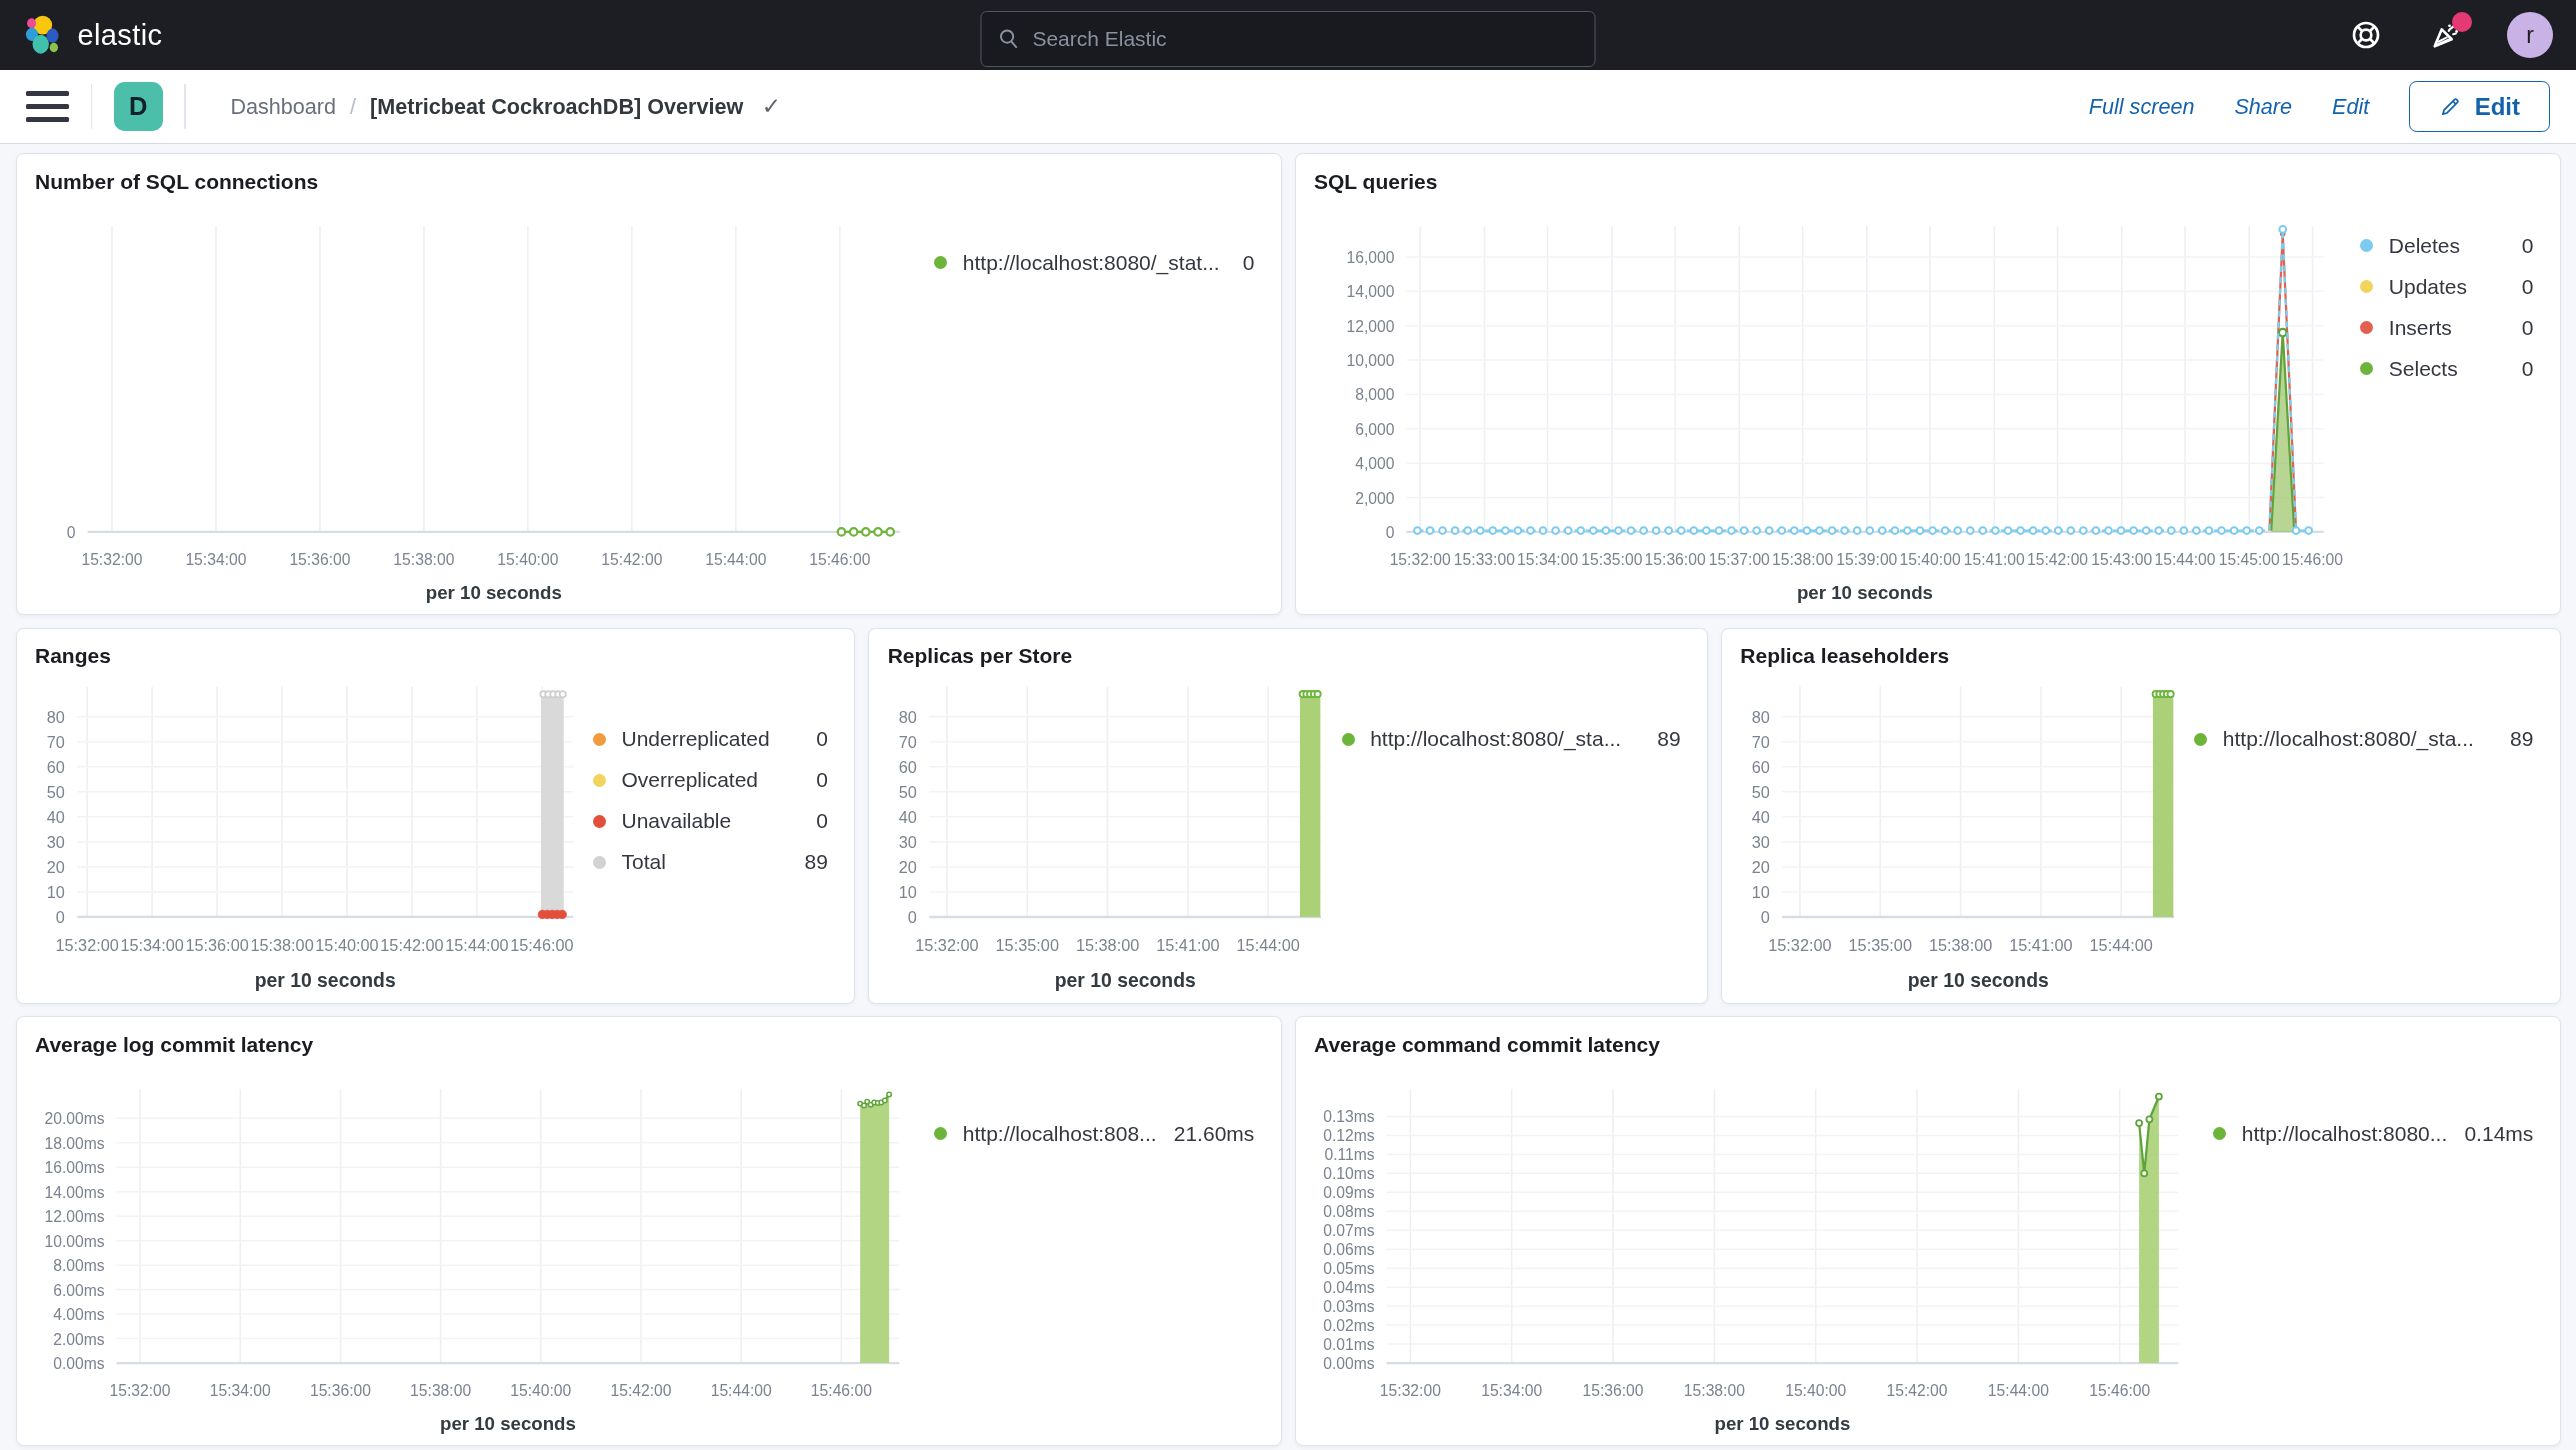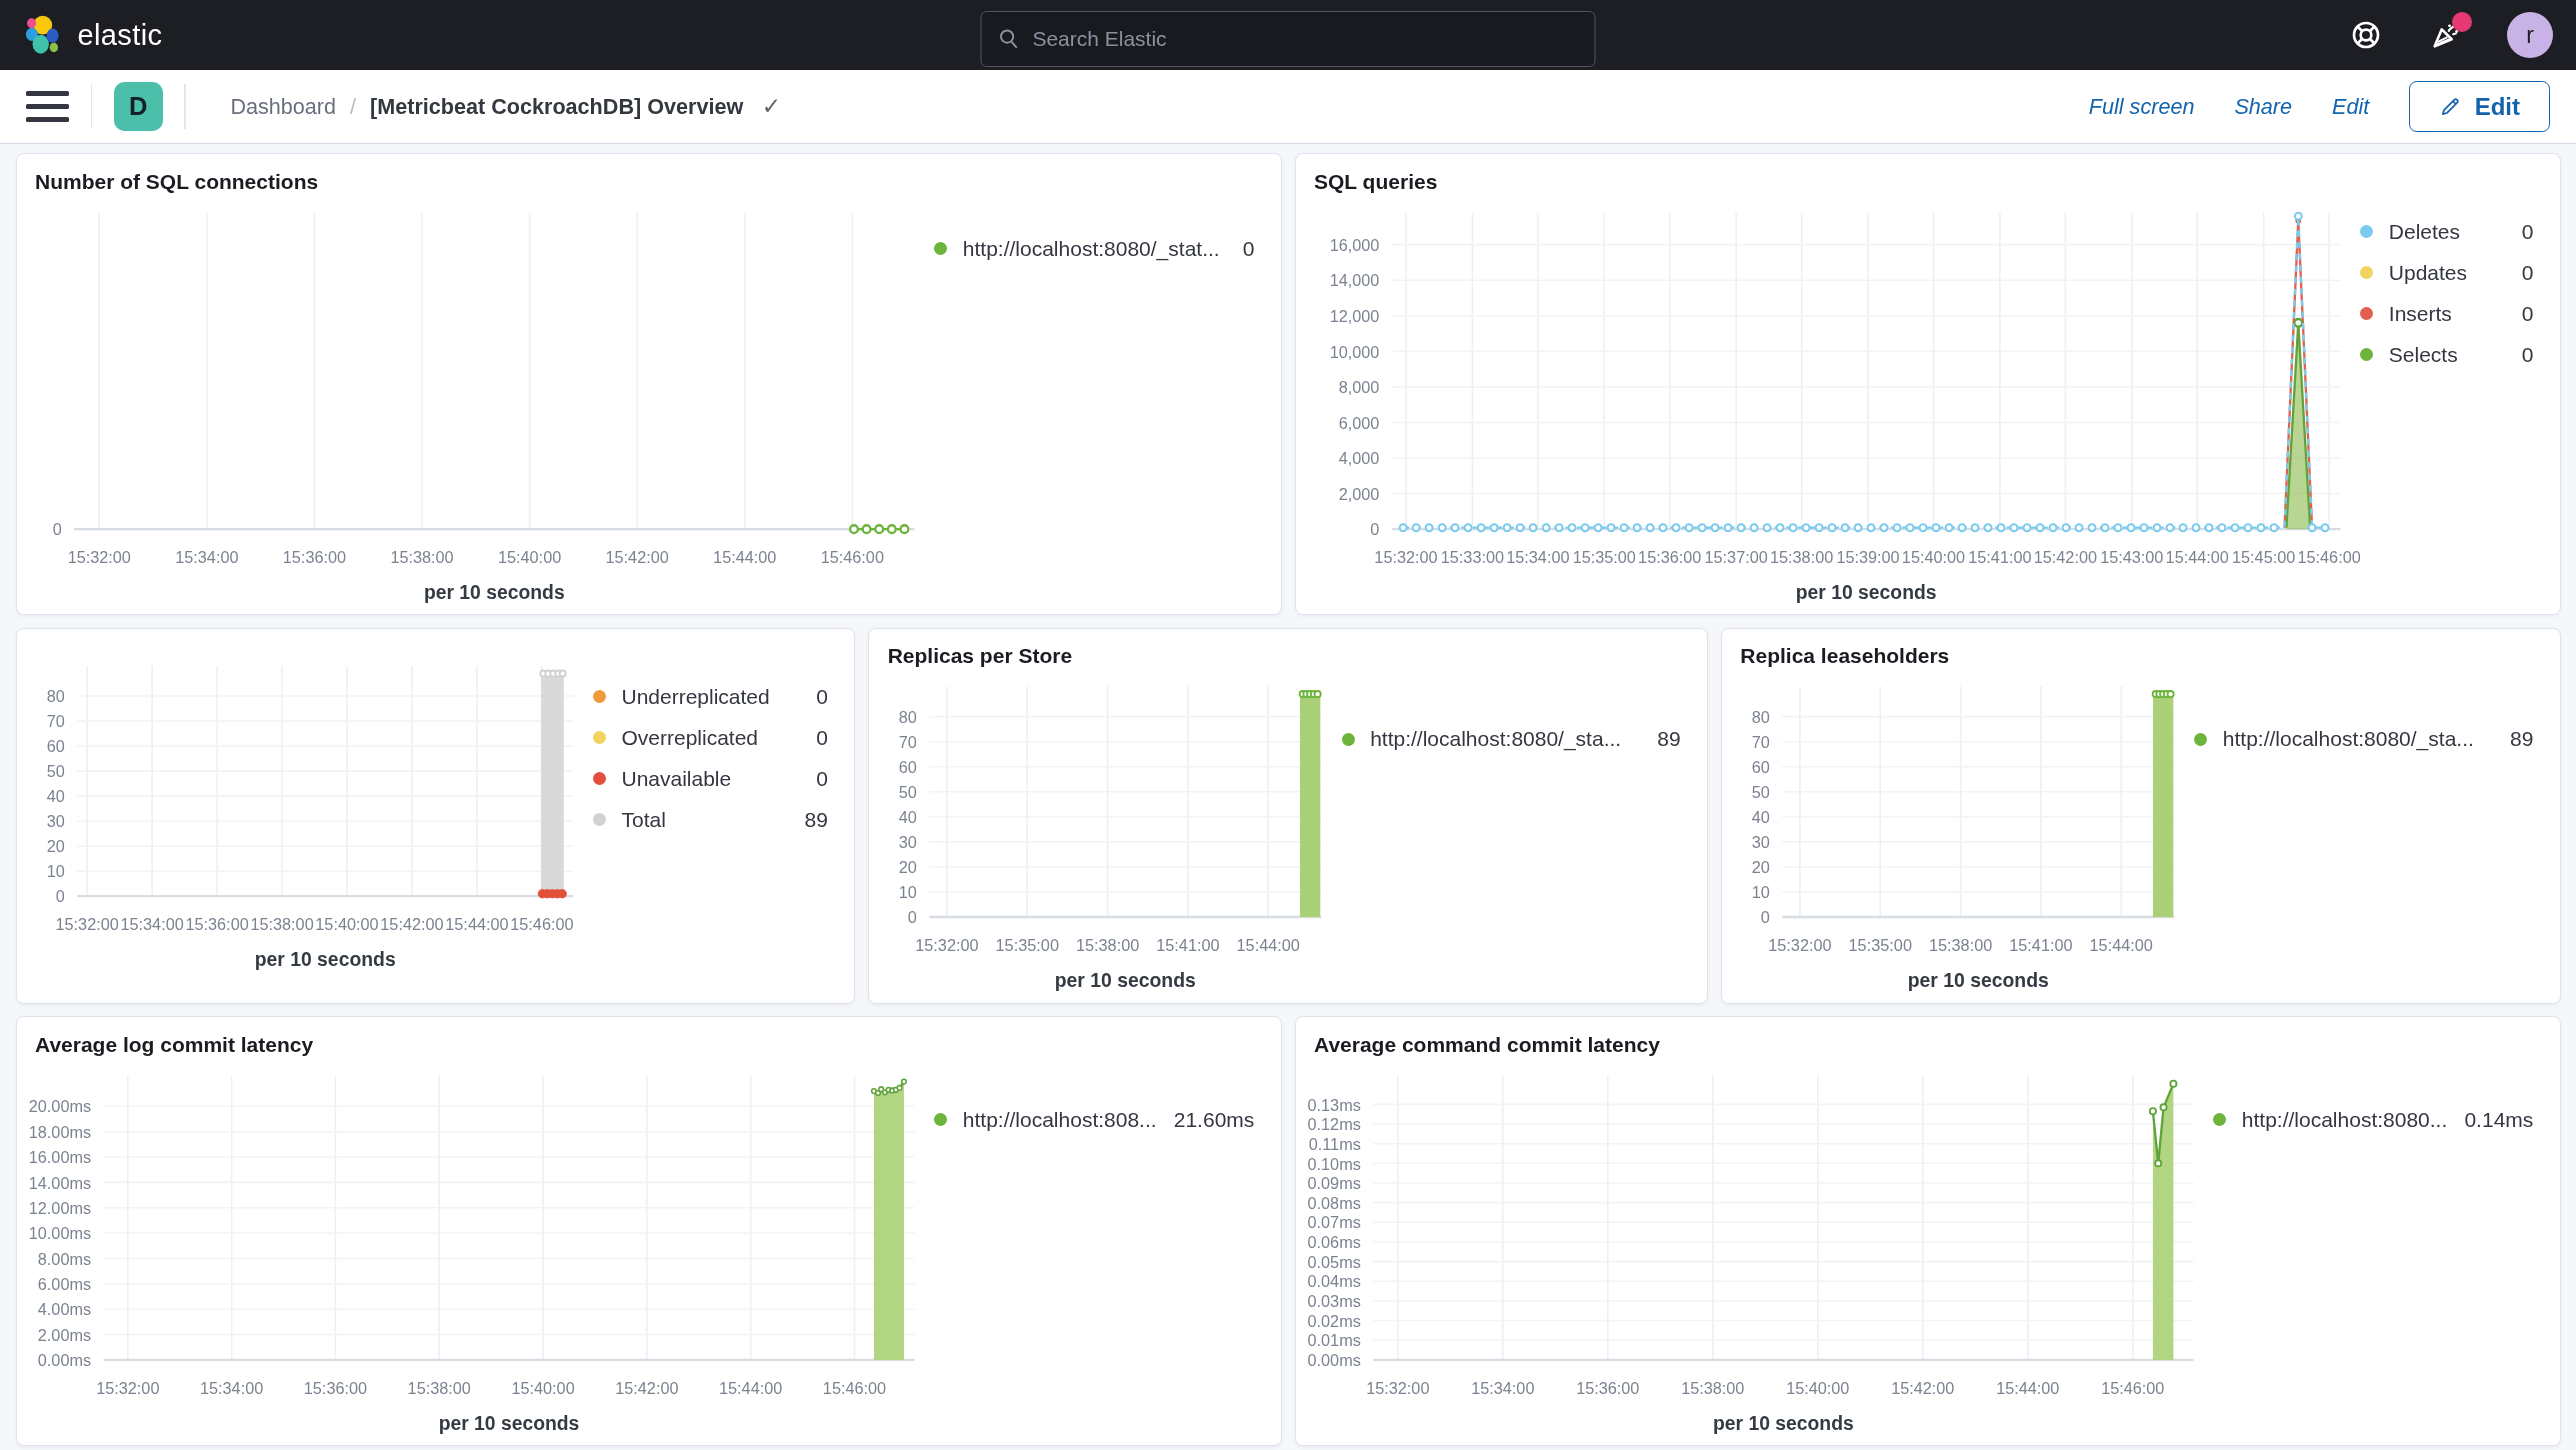--- a/index.html
+++ b/index.html
@@ -40,21 +40,21 @@
   .edit-btn { display:flex; align-items:center; gap:12.4px; height:51px; padding:0 29px;
     border:1.5px solid #1263ac; border-radius:7.7px; color:#1263ac; background:#fff;
     font-size:24px; font-weight:600; cursor:pointer; }
 
   
   .dashboard { padding:9.3px 15.5px 5.4px; display:grid; gap:12.4px 13px;
     grid-template-columns:repeat(6,1fr);
     grid-template-rows:462px 376px 430px; }
   .panel { background:#fff; border:1.5px solid #dde3ec; border-radius:7.7px;
     box-shadow:0 1.5px 3.9px rgba(52,55,65,.05); display:flex; flex-direction:column; overflow:hidden; }
-  .span3 { grid-column:span 3; } .span2 { grid-column:span 2; }
+  .span3 { grid-column:span 3;gap:14px; } .span2 { grid-column:span 2; }
   .panel-title { font-size:21px; font-weight:700; color:#1a1c21; padding:15.5px 18.5px 3.1px; }
   .chart-row { flex:1; display:flex; min-height:0; padding:0 6.2px 6.2px 6.2px; }
   svg.chart { flex:1; height:100%; min-width:0; cursor:crosshair; }
   svg text { font-family:"Liberation Sans","DejaVu Sans",sans-serif; }
 
   
   .legend { list-style:none; flex:none; padding-right:20px; }
   .legend li { display:flex; align-items:center; gap:15.5px; margin-bottom:17px; cursor:pointer; }
   .lg-dot { width:13px; height:13px; border-radius:50%; flex:none; }
   .lg-label { font-size:21px; color:#343741; white-space:nowrap; }
@@ -342,20 +342,21 @@
           <li>
             <span class="lg-dot" style="background: rgb(109, 181, 58);"></span>
             <span class="lg-label">Selects</span>
             <span class="lg-value">0</span>
           </li>
         </ul>
     </div>
   </section>
 
   <section class="panel span2">
+    <h3 class="panel-title">Ranges</h3>
     <div class="chart-row">
       <svg class="chart" viewBox="0 0 736 419">
           <line x1="82.8" x2="82.8" y1="20" y2="317" stroke="#edeff4" stroke-width="2"></line>
           <line x1="166.64" x2="166.64" y1="20" y2="317" stroke="#edeff4" stroke-width="2"></line>
           <line x1="250.48" x2="250.48" y1="20" y2="317" stroke="#edeff4" stroke-width="2"></line>
           <line x1="334.32" x2="334.32" y1="20" y2="317" stroke="#edeff4" stroke-width="2"></line>
           <line x1="418.16" x2="418.16" y1="20" y2="317" stroke="#edeff4" stroke-width="2"></line>
           <line x1="502" x2="502" y1="20" y2="317" stroke="#edeff4" stroke-width="2"></line>
           <line x1="585.84" x2="585.84" y1="20" y2="317" stroke="#edeff4" stroke-width="2"></line>
           <line x1="669.6800000000001" x2="669.6800000000001" y1="20" y2="317" stroke="#edeff4" stroke-width="2"></line>

